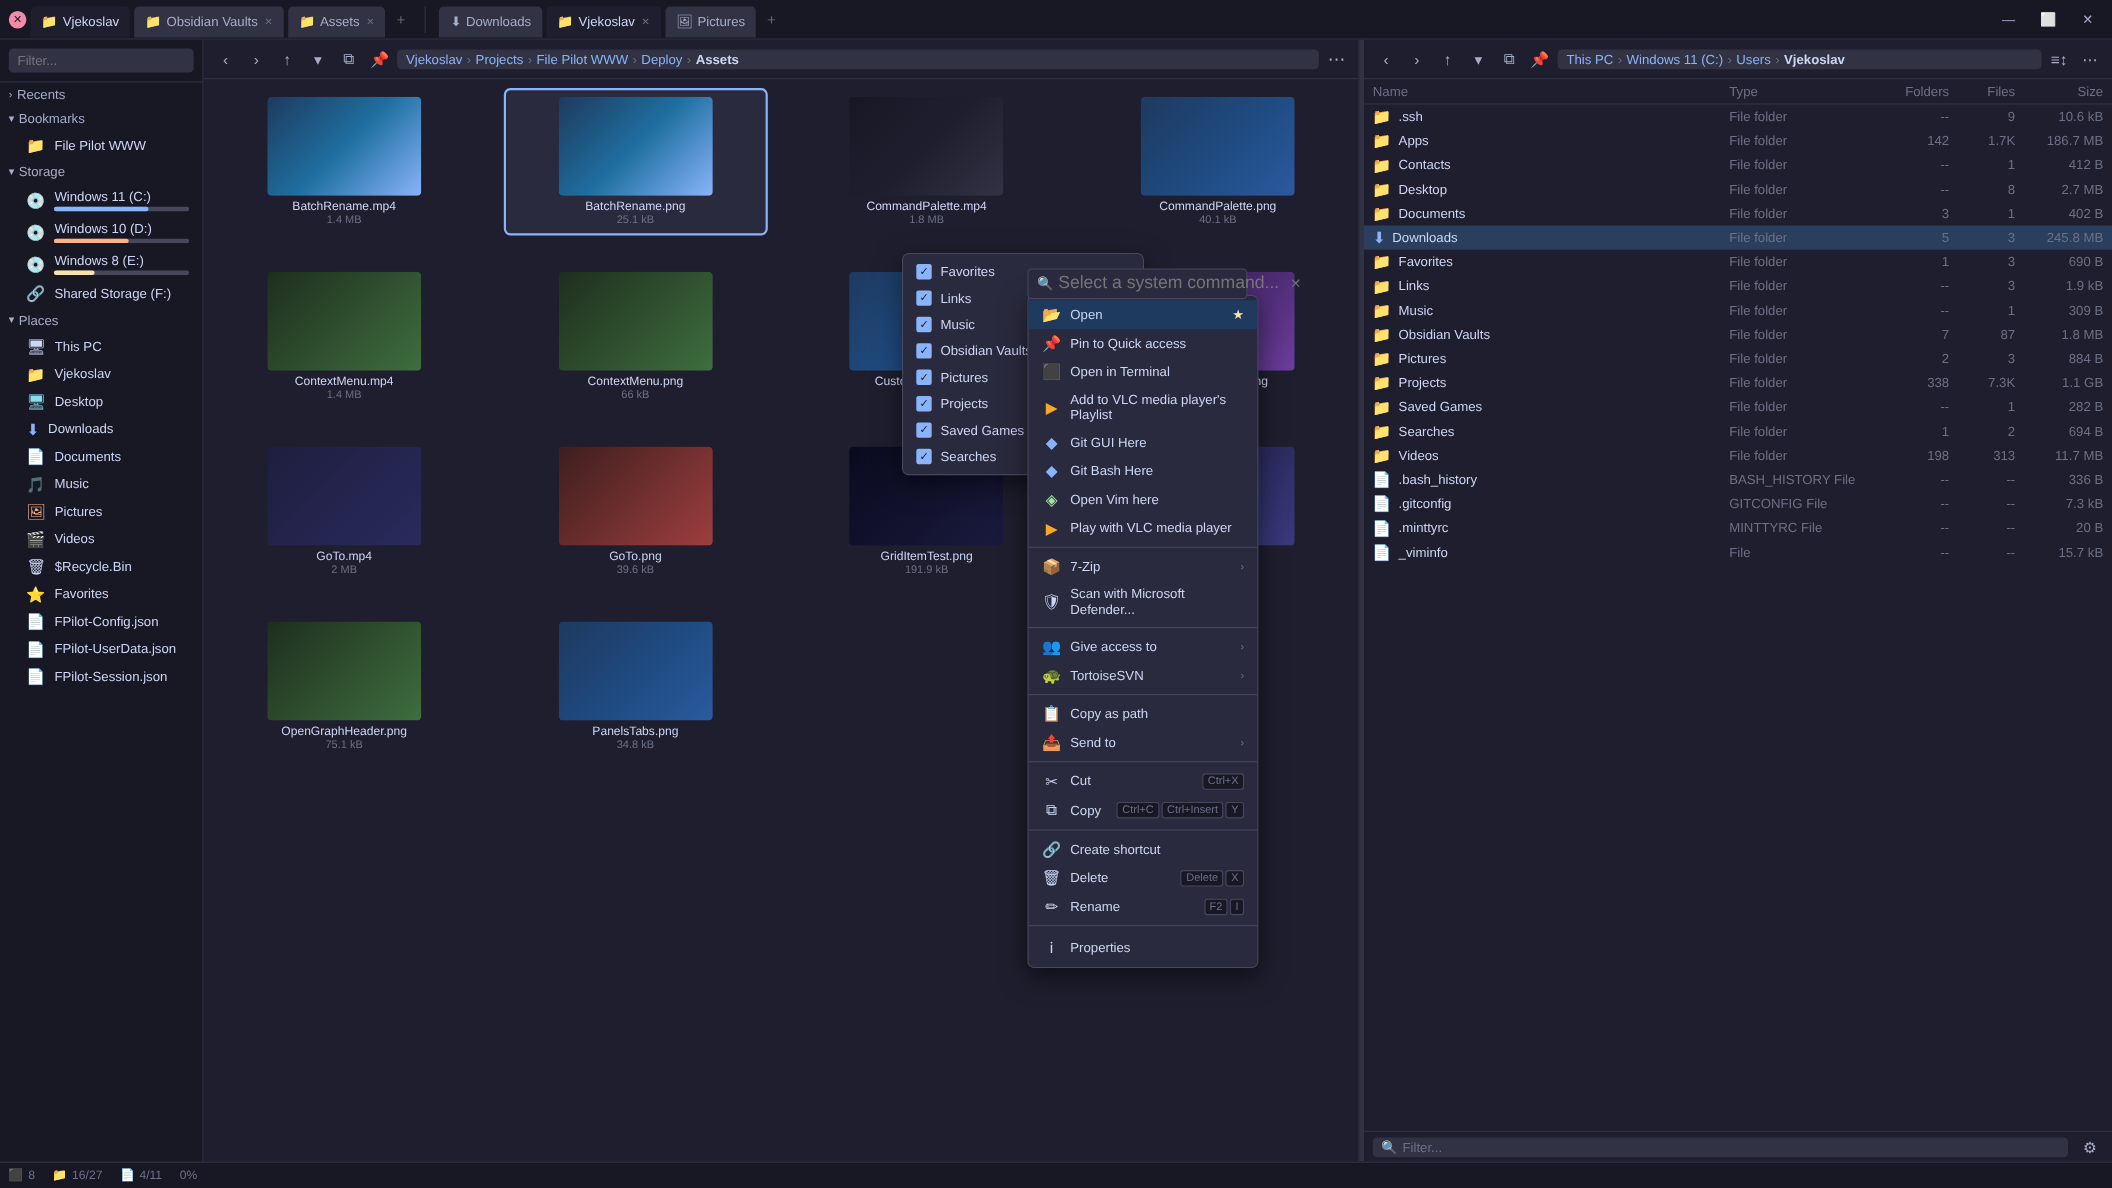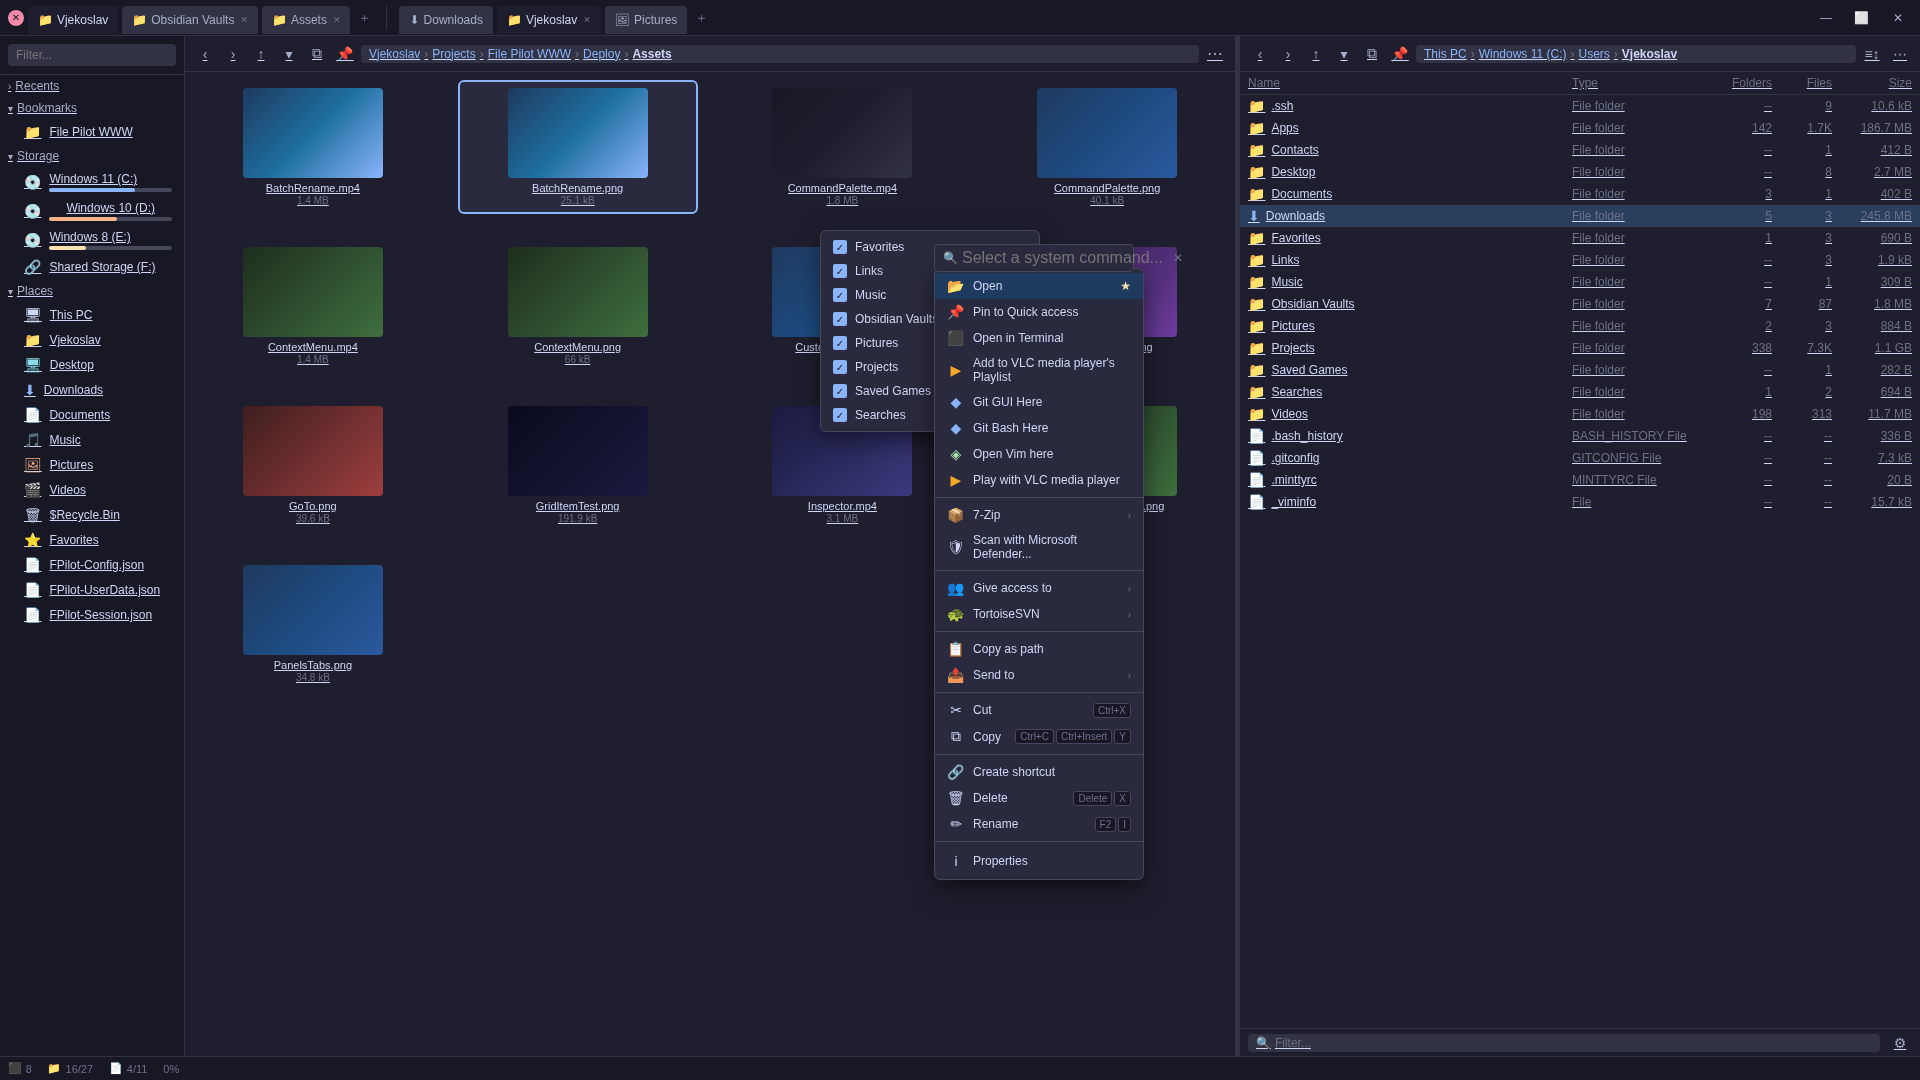--- a/index.html
+++ b/index.html
@@ -51,21 +51,20 @@
       color: #a6adc8;
       font-size: 12px;
       border-radius: 4px;
     }
 
     
     .main-content {
       display: flex;
       flex: 1;
       overflow: hidden;
-      text-decoration: underline;
     }
 
     
     .left-panel {
       width: 185px;
       background: #181825;
       border-right: 1px solid #313244;
       display: flex;
       flex-direction: column;
       flex-shrink: 0;
@@ -578,21 +577,21 @@
         <span class="nav-icon blue">💿</span>
         <div style="flex:1;">
           <div>Windows 11 (C:)</div>
           <div class="storage-bar">
               <div class="storage-fill" style="width:70%"></div>
             </div>
         </div>
       </div>
       <div class="nav-item">
         <span class="nav-icon blue">💿</span>
-        <div style="flex:1;text-align:center;">
+        <div style="flex:1;">
           <div>Windows 10 (D:)</div>
           <div class="storage-bar">
               <div class="storage-fill orange" style="width:55%"></div>
             </div>
         </div>
       </div>
       <div class="nav-item">
         <span class="nav-icon blue">💿</span>
         <div style="flex:1;">
           <div>Windows 8 (E:)</div>
@@ -742,20 +741,27 @@
         </div>
         <div class="file-item">
           <div class="file-thumbnail">
               <div class="thumb-inner thumb-menu"></div>
             </div>
           <div class="file-name">Customization.png</div>
           <div class="file-size">28.2 kB</div>
         </div>
         <div class="file-item">
           <div class="file-thumbnail">
+              <div class="thumb-inner thumb-go"></div>
+            </div>
+          <div class="file-name">GoTo.mp4</div>
+          <div class="file-size">2 MB</div>
+        </div>
+        <div class="file-item">
+          <div class="file-thumbnail">
               <div class="thumb-inner thumb-grid"></div>
             </div>
           <div class="file-name">GoTo.png</div>
           <div class="file-size">39.6 kB</div>
         </div>
         <div class="file-item">
           <div class="file-thumbnail">
               <div class="thumb-inner thumb-dark2"></div>
             </div>
           <div class="file-name">GridItemTest.png</div>

